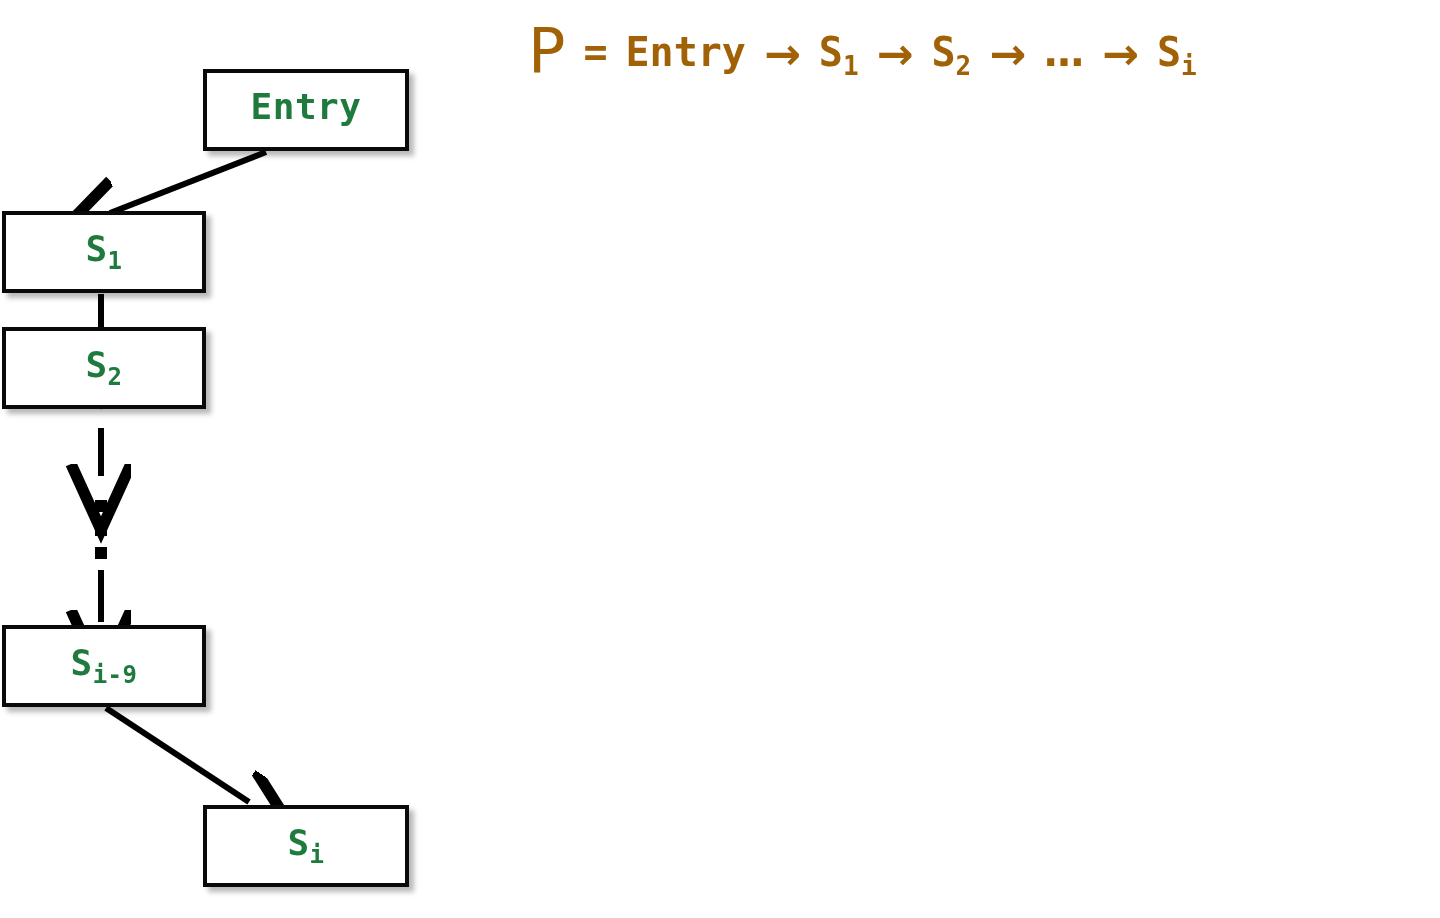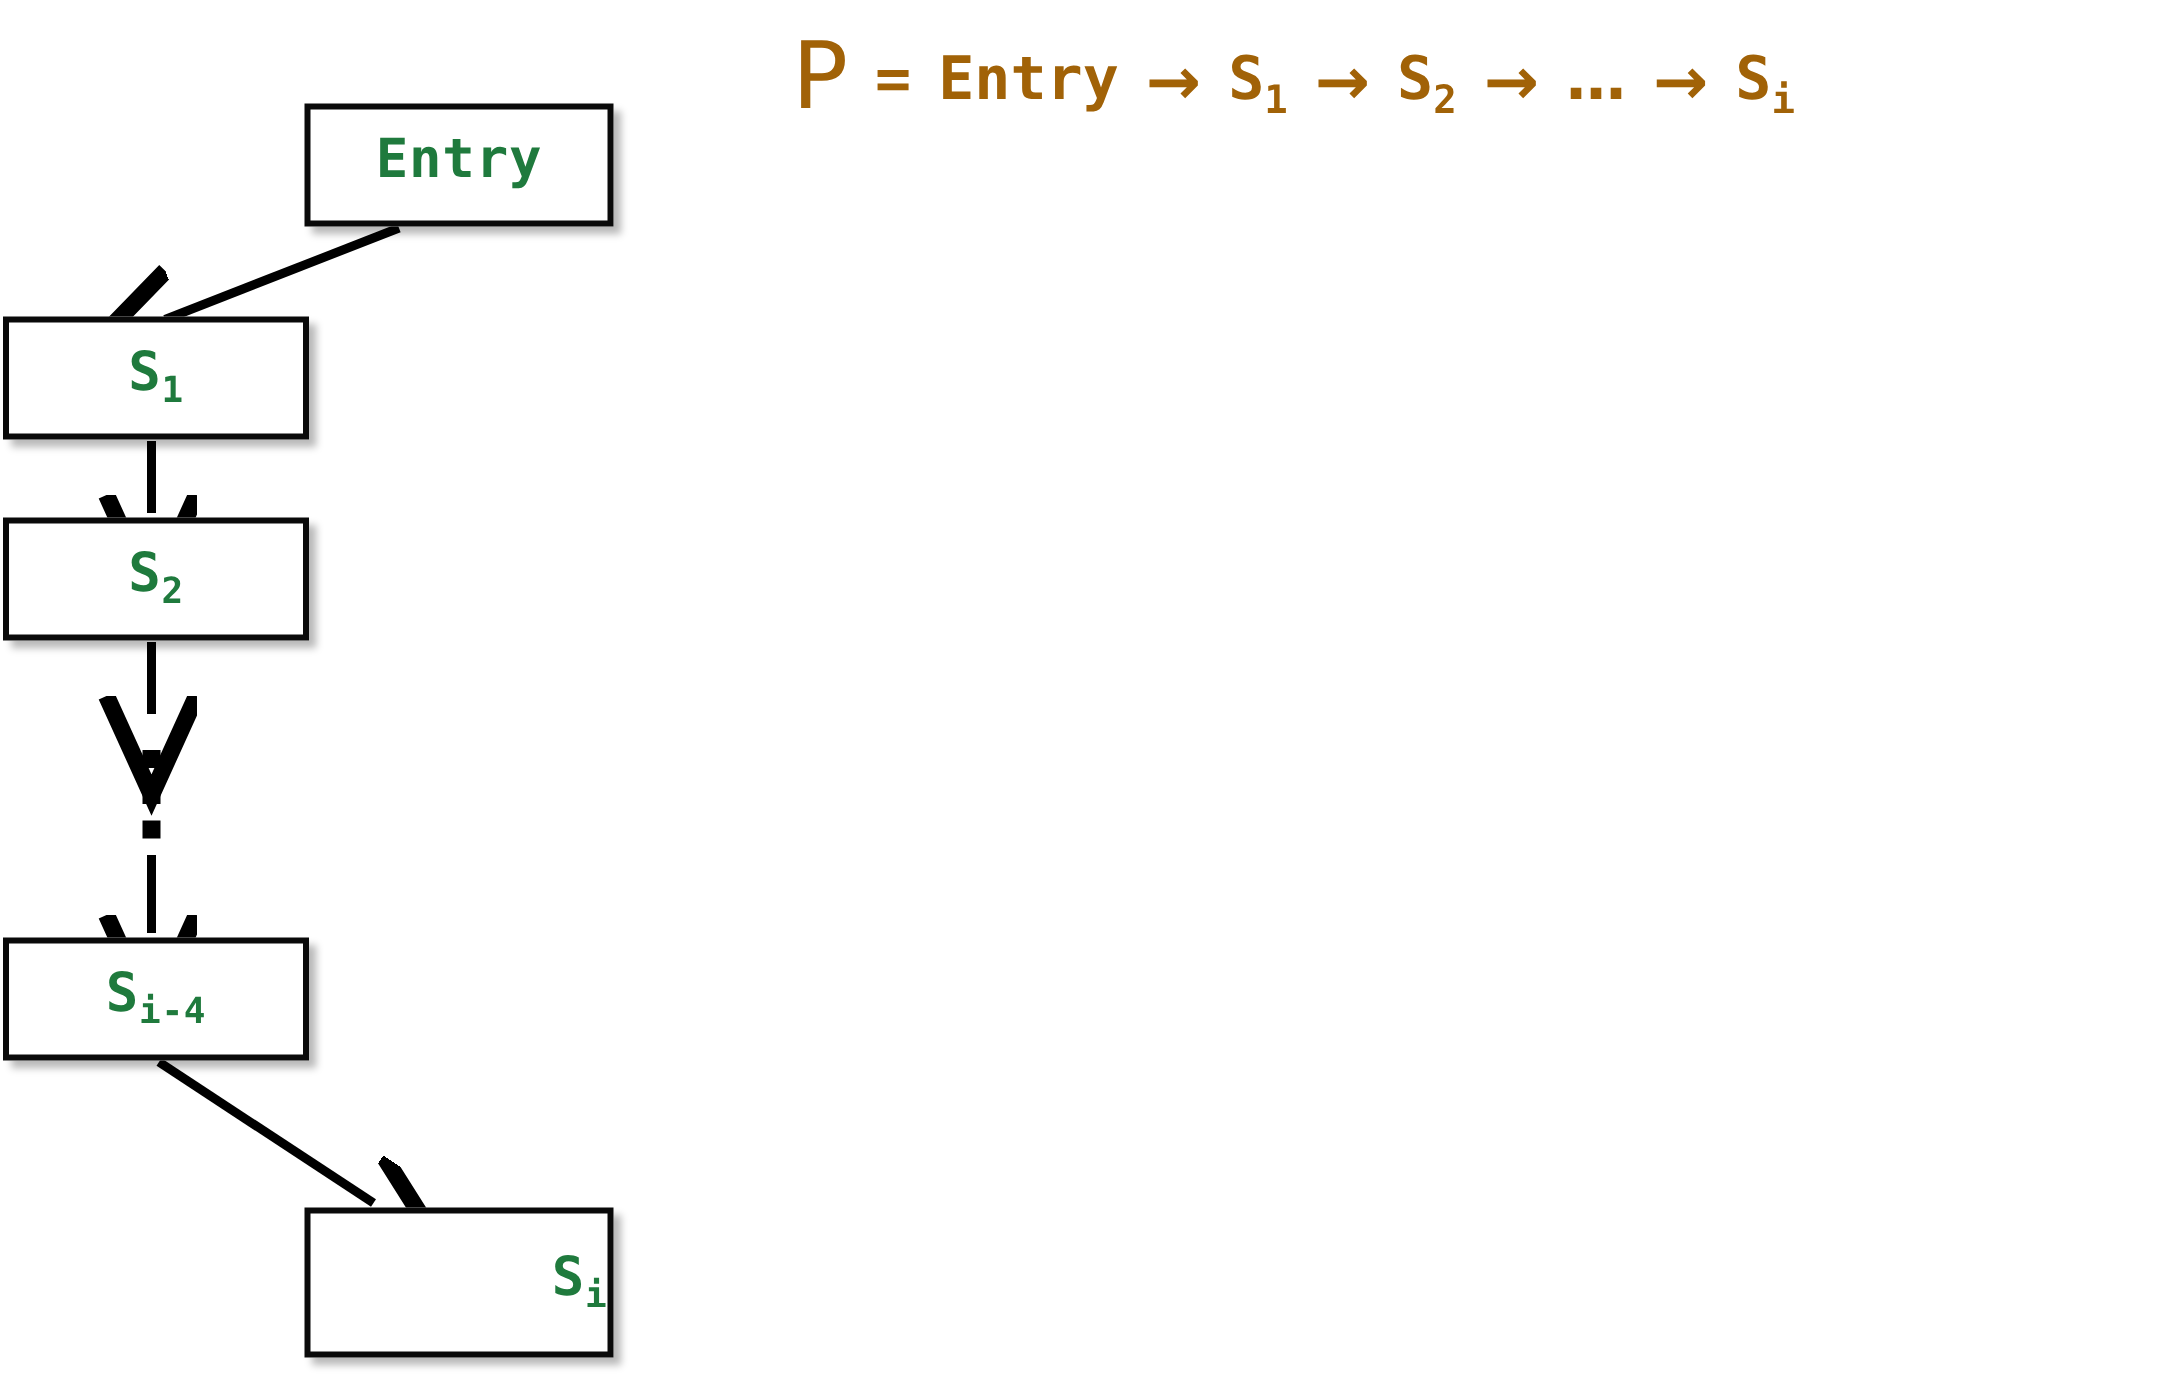--- a/index.html
+++ b/index.html
@@ -44,23 +44,23 @@
     white-space: nowrap;
   }
   .node-label .sub {
     font-size: 24px;
     vertical-align: sub;
     line-height: 1;
   }
 
   #node-entry { left: 203px;  top: 69px;  width: 206px; height: 82px; }
   #node-s1    { left: 2px;    top: 211px; width: 204px; height: 82px; }
-  #node-s2    { left: 2px;    top: 345px; width: 204px; height: 82px; }
+  #node-s2    { left: 2px;    top: 327px; width: 204px; height: 82px; }
   #node-sim1  { left: 2px;    top: 625px; width: 204px; height: 82px; }
-  #node-si    { left: 203px;  top: 805px; width: 206px; height: 100px; justify-content: flex-end; }
+  #node-si    { left: 203px;  top: 805px; width: 206px; height: 82px; }
 
   
   #edges {
     position: absolute;
     left: 0; top: 0;
     width: 1440px;
     height: 918px;
     z-index: 2;
     pointer-events: none;
   }
@@ -148,21 +148,21 @@
   </div>
 
   <div class="node" id="node-s2">
     <span class="node-label">
       <span>S</span><span class="sub">2</span>
     </span>
   </div>
 
   <div class="node" id="node-sim1">
     <span class="node-label">
-      <span>S</span><span class="sub">i-4</span>
+      <span>S</span><span class="sub">i-9</span>
     </span>
   </div>
 
   <div class="node" id="node-si">
     <span class="node-label">
       <span>S</span><span class="sub">i</span>
     </span>
   </div>
 
   <div id="formula">

